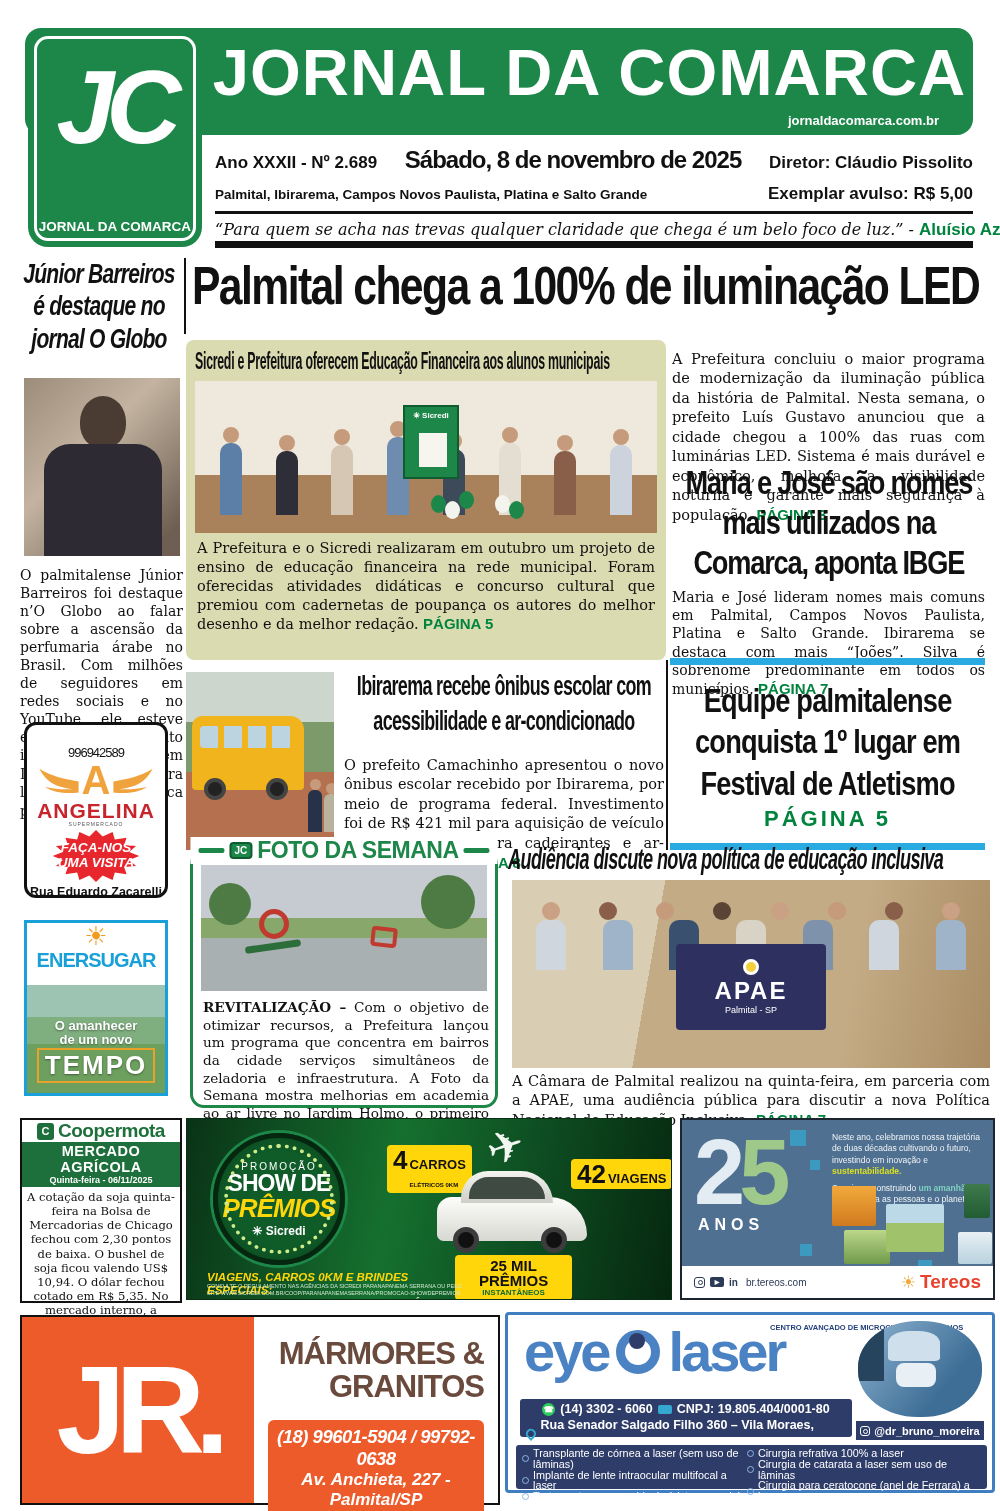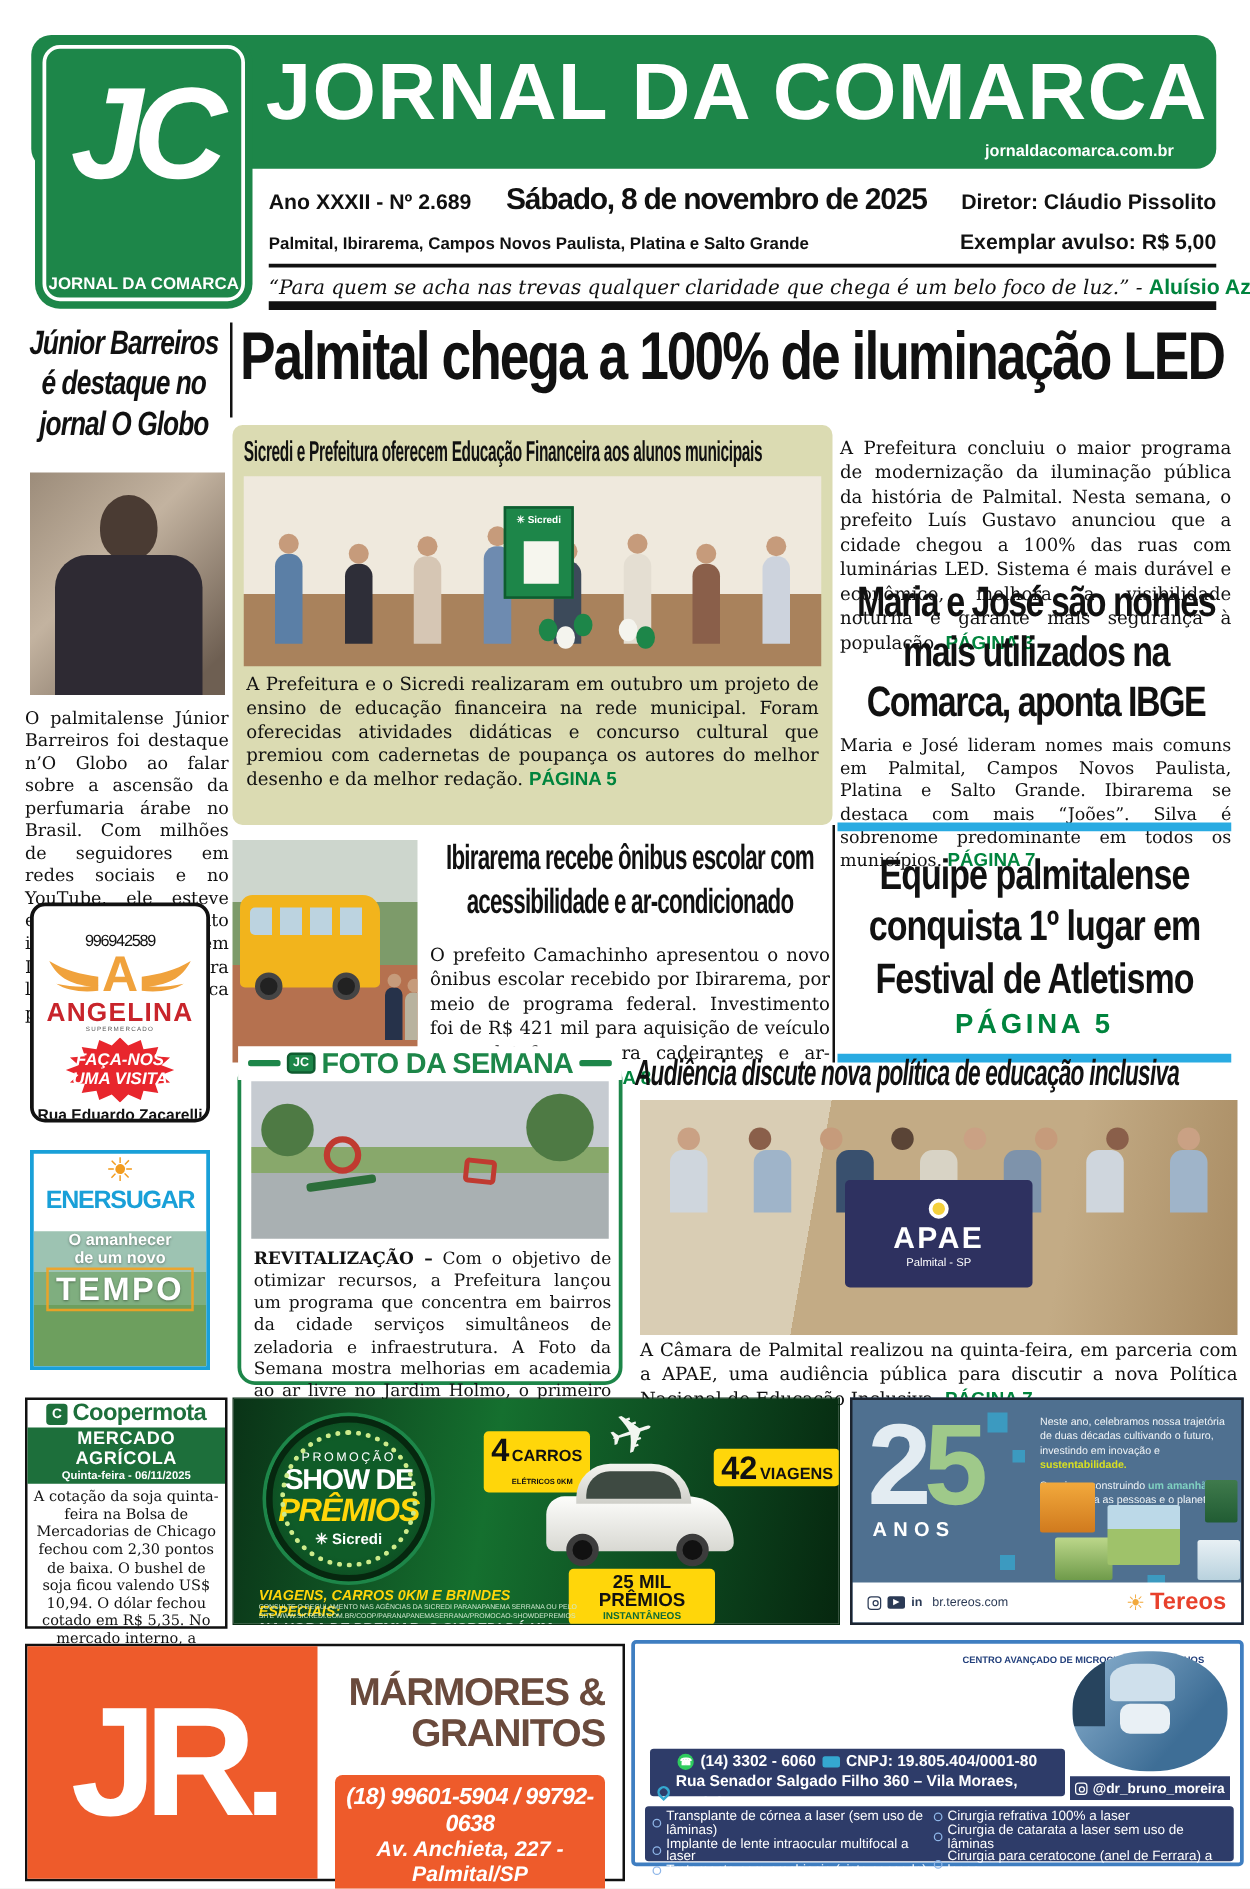--- a/index.html
+++ b/index.html
@@ -62,21 +62,21 @@
     color:#fff; font-weight:bold; font-size:13.5px; line-height:1.1; white-space:pre-line; font-style:italic; }
   #ang-addr { font-size:12.5px; font-weight:bold; letter-spacing:0; margin-top:3px; }
 
   
   #enersugar { left:24px; top:920px; width:144px; height:176px; border:3px solid #19a0d8; background:#fff; overflow:hidden; }
   #ene-top { height:62px; text-align:center; position:relative; }
   #ene-sun { color:#f29c1f; font-size:26px; line-height:1; }
   #ene-name { color:#19a0d8; font-size:20px; font-weight:bold; letter-spacing:-1px; }
   #ene-field { position:absolute; left:0; right:0; top:62px; bottom:0;
     background:linear-gradient(#9dc3b2 0 30%, #7fae7f 30% 55%, #6d9f5e 55% 100%); text-align:center; }
-  #ene-l1 { color:#fff; font-weight:bold; font-size:13px; line-height:1.05; text-shadow:0 1px 2px rgba(0,0,0,.4); }
+  #ene-l1 { color:#fff; font-weight:bold; font-size:13px; margin-top:34px; line-height:1.05; text-shadow:0 1px 2px rgba(0,0,0,.4); }
   #ene-word { display:inline-block; color:#fff; font-weight:bold; font-size:26px; letter-spacing:2px; border:2px solid rgba(244,162,33,.9); padding:0 6px; margin-top:2px; text-shadow:0 1px 2px rgba(0,0,0,.4); }
 
   
   #lead-h { left:192px; top:254px; width:1020px; font-size:54px; font-weight:bold; letter-spacing:-2px; white-space:nowrap; transform:scaleX(.79); transform-origin:left top; }
 
   
   #sicredi-box { left:186px; top:340px; width:480px; height:320px; background:#dbdbb2; border-radius:8px; padding:8px 9px; }
   #sicredi-title { font-size:23px; font-weight:bold; letter-spacing:-.5px; white-space:nowrap; width:860px; transform:scaleX(.537); transform-origin:left top; }
   #sicredi-photo { position:relative; margin-top:6px; width:462px; height:152px; background:linear-gradient(#efe9dd 0 62%, #a9825c 62% 100%); overflow:hidden; }
   .easel { position:absolute; left:208px; top:24px; width:56px; height:74px; background:#1d8649; border:2px solid #0f5c30; color:#fff; font-size:8px; font-weight:bold; text-align:center; padding-top:4px; }
@@ -521,20 +521,25 @@
     <div id="jr-right">
       <div id="jr-t"><span>MÁRMORES &amp;</span><br><span>GRANITOS</span></div>
       <div id="jr-bar">
         <div id="jr-phones">(18) 99601-5904 / 99792-0638</div>
         <div id="jr-addr">Av. Anchieta, 227 - Palmital/SP</div>
       </div>
     </div>
   </aside>
 
   <aside class="abs" id="eye">
+    <div id="eye-logo">
+      <span>eye</span>
+      <span id="eye-icon"></span>
+      <span>laser</span>
+    </div>
     <div id="eye-sub">CENTRO AVANÇADO DE MICROCIRURGIA DE OLHOS</div>
     <div id="eye-bar1">
       <div class="eye-line">
         <span class="wa-icon">☎</span>
         <span>(14) 3302 - 6060</span>
         <span class="dev-icon"></span>
         <span>CNPJ: 19.805.404/0001-80</span>
       </div>
       <div class="eye-line">
         <span class="pin-icon"></span>

